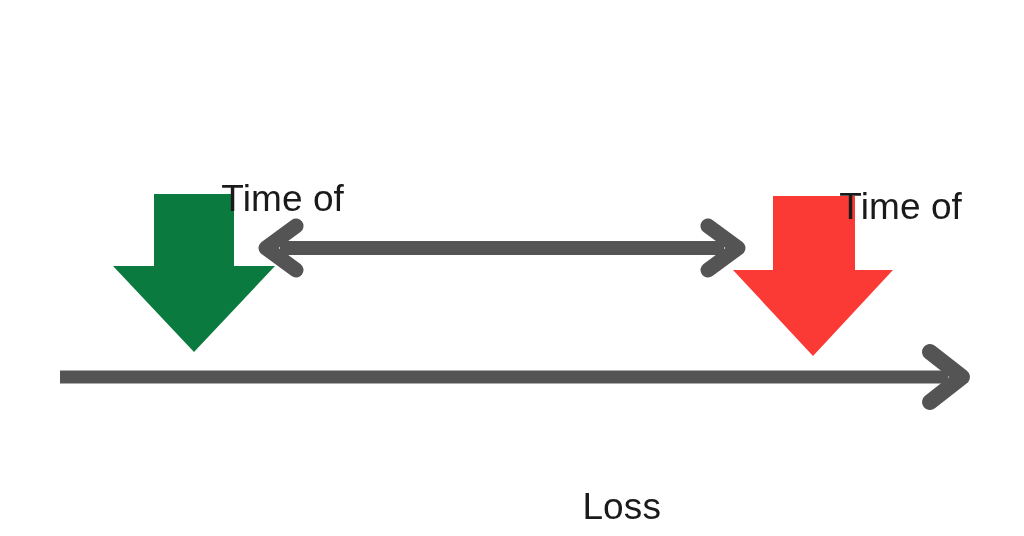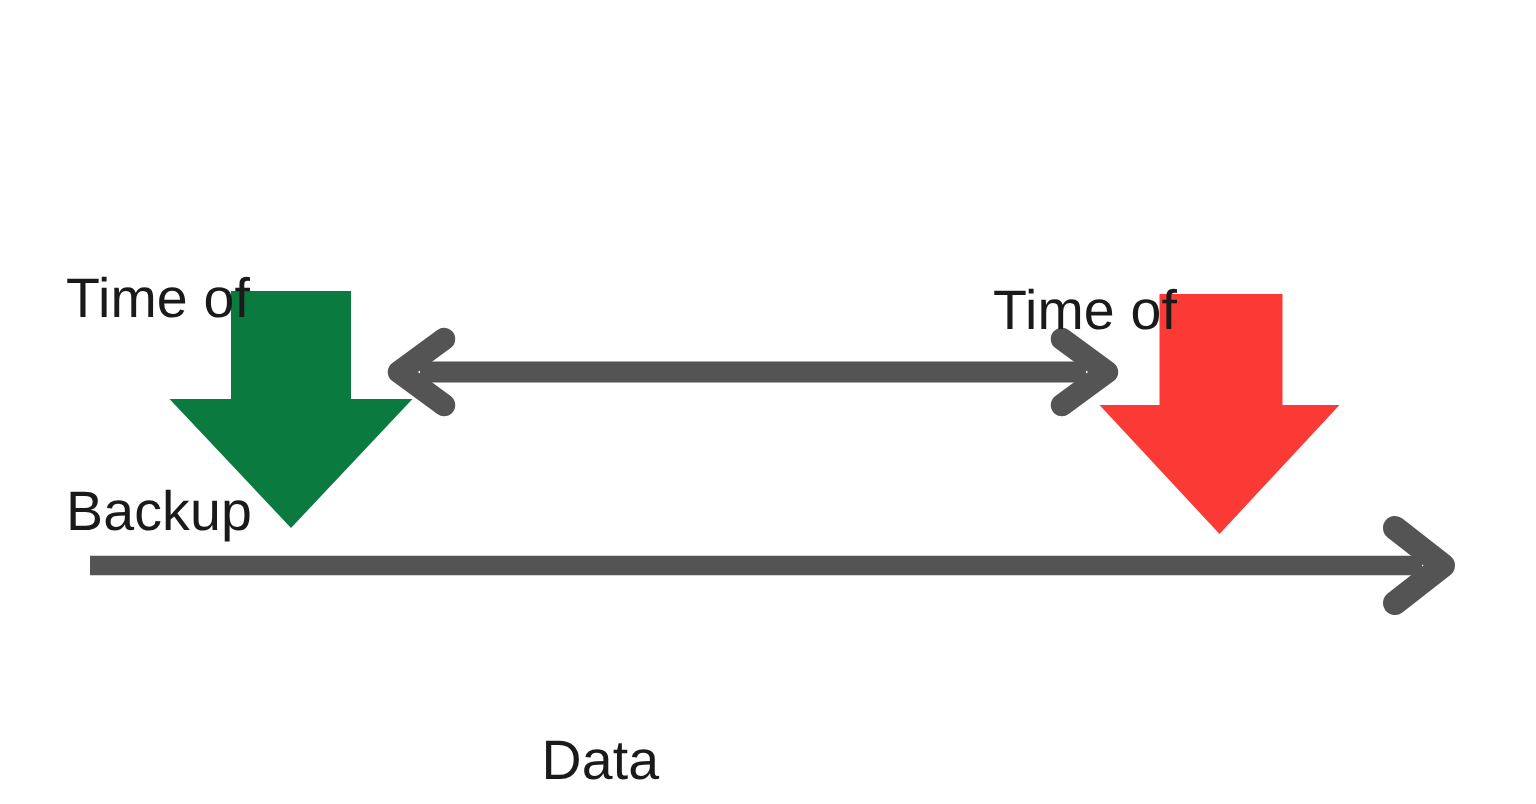--- a/index.html
+++ b/index.html
@@ -23,21 +23,21 @@
   #diagram-svg {
     position: absolute;
     top: 0;
     left: 0;
     width: 1024px;
     height: 536px;
     display: block;
   }
   .diagram-label {
     position: absolute;
-    text-align: left;
+    text-align: right;
     color: #1a1a1a;
     font-family: "Liberation Sans", sans-serif;
     font-weight: 400;
     line-height: 1.28;
     white-space: pre;
     letter-spacing: 0.1px;
   }
   #label-backup {
     left: 44px;
     top: 80px;
@@ -79,24 +79,23 @@
 
     <g>
       <line x1="60" y1="377" x2="948" y2="377" stroke="#545454" stroke-width="13" stroke-linecap="butt"></line>
       <polyline points="930,352 962,377 930,402" fill="none" stroke="#545454" stroke-width="16" stroke-linecap="round" stroke-linejoin="round"></polyline>
     </g>
 
   </svg>
 
   <div class="diagram-label" id="label-backup">
     <span class="label-line">Time of</span>
-    <span class="label-line">Backup</span>
   </div>
 
   <div class="diagram-label" id="label-dataloss">
     <span class="label-line">Time of</span>
   </div>
 
   <div class="diagram-label" id="label-time-axis">
-    <span class="label-line">Data</span>
+    <span class="label-line">Loss</span>
   </div>
 
 </div>
 
 </body></html>

